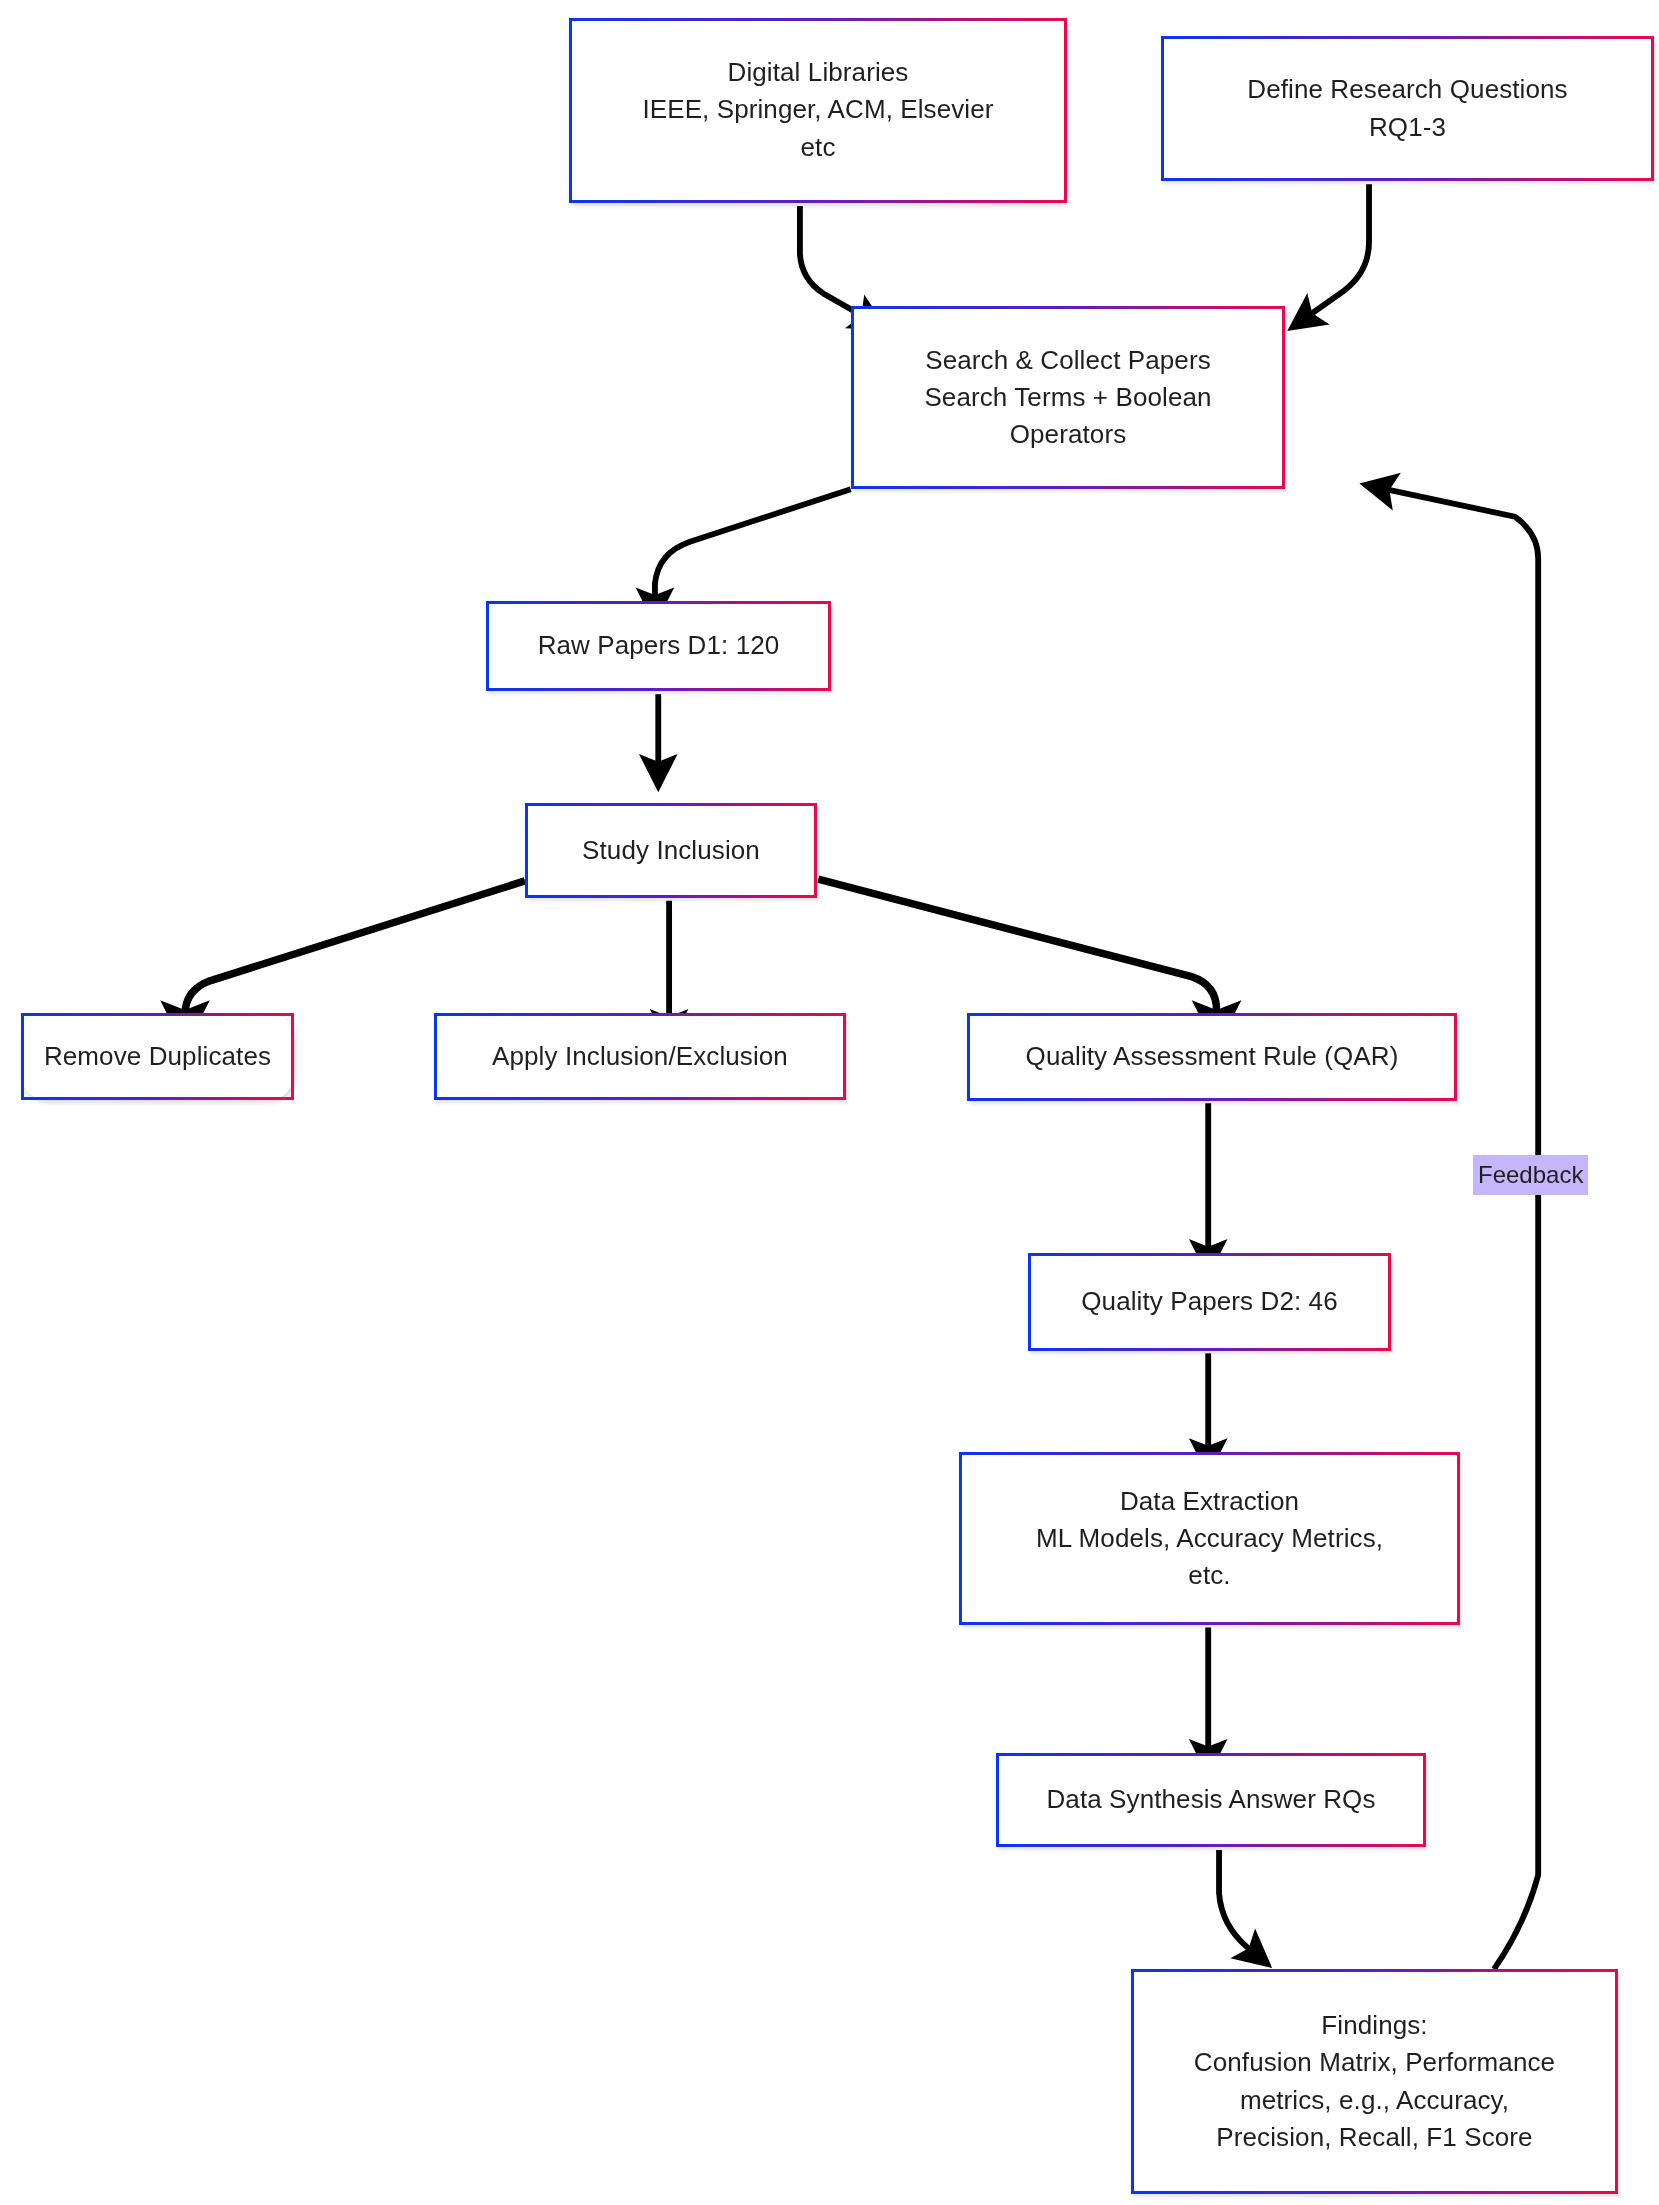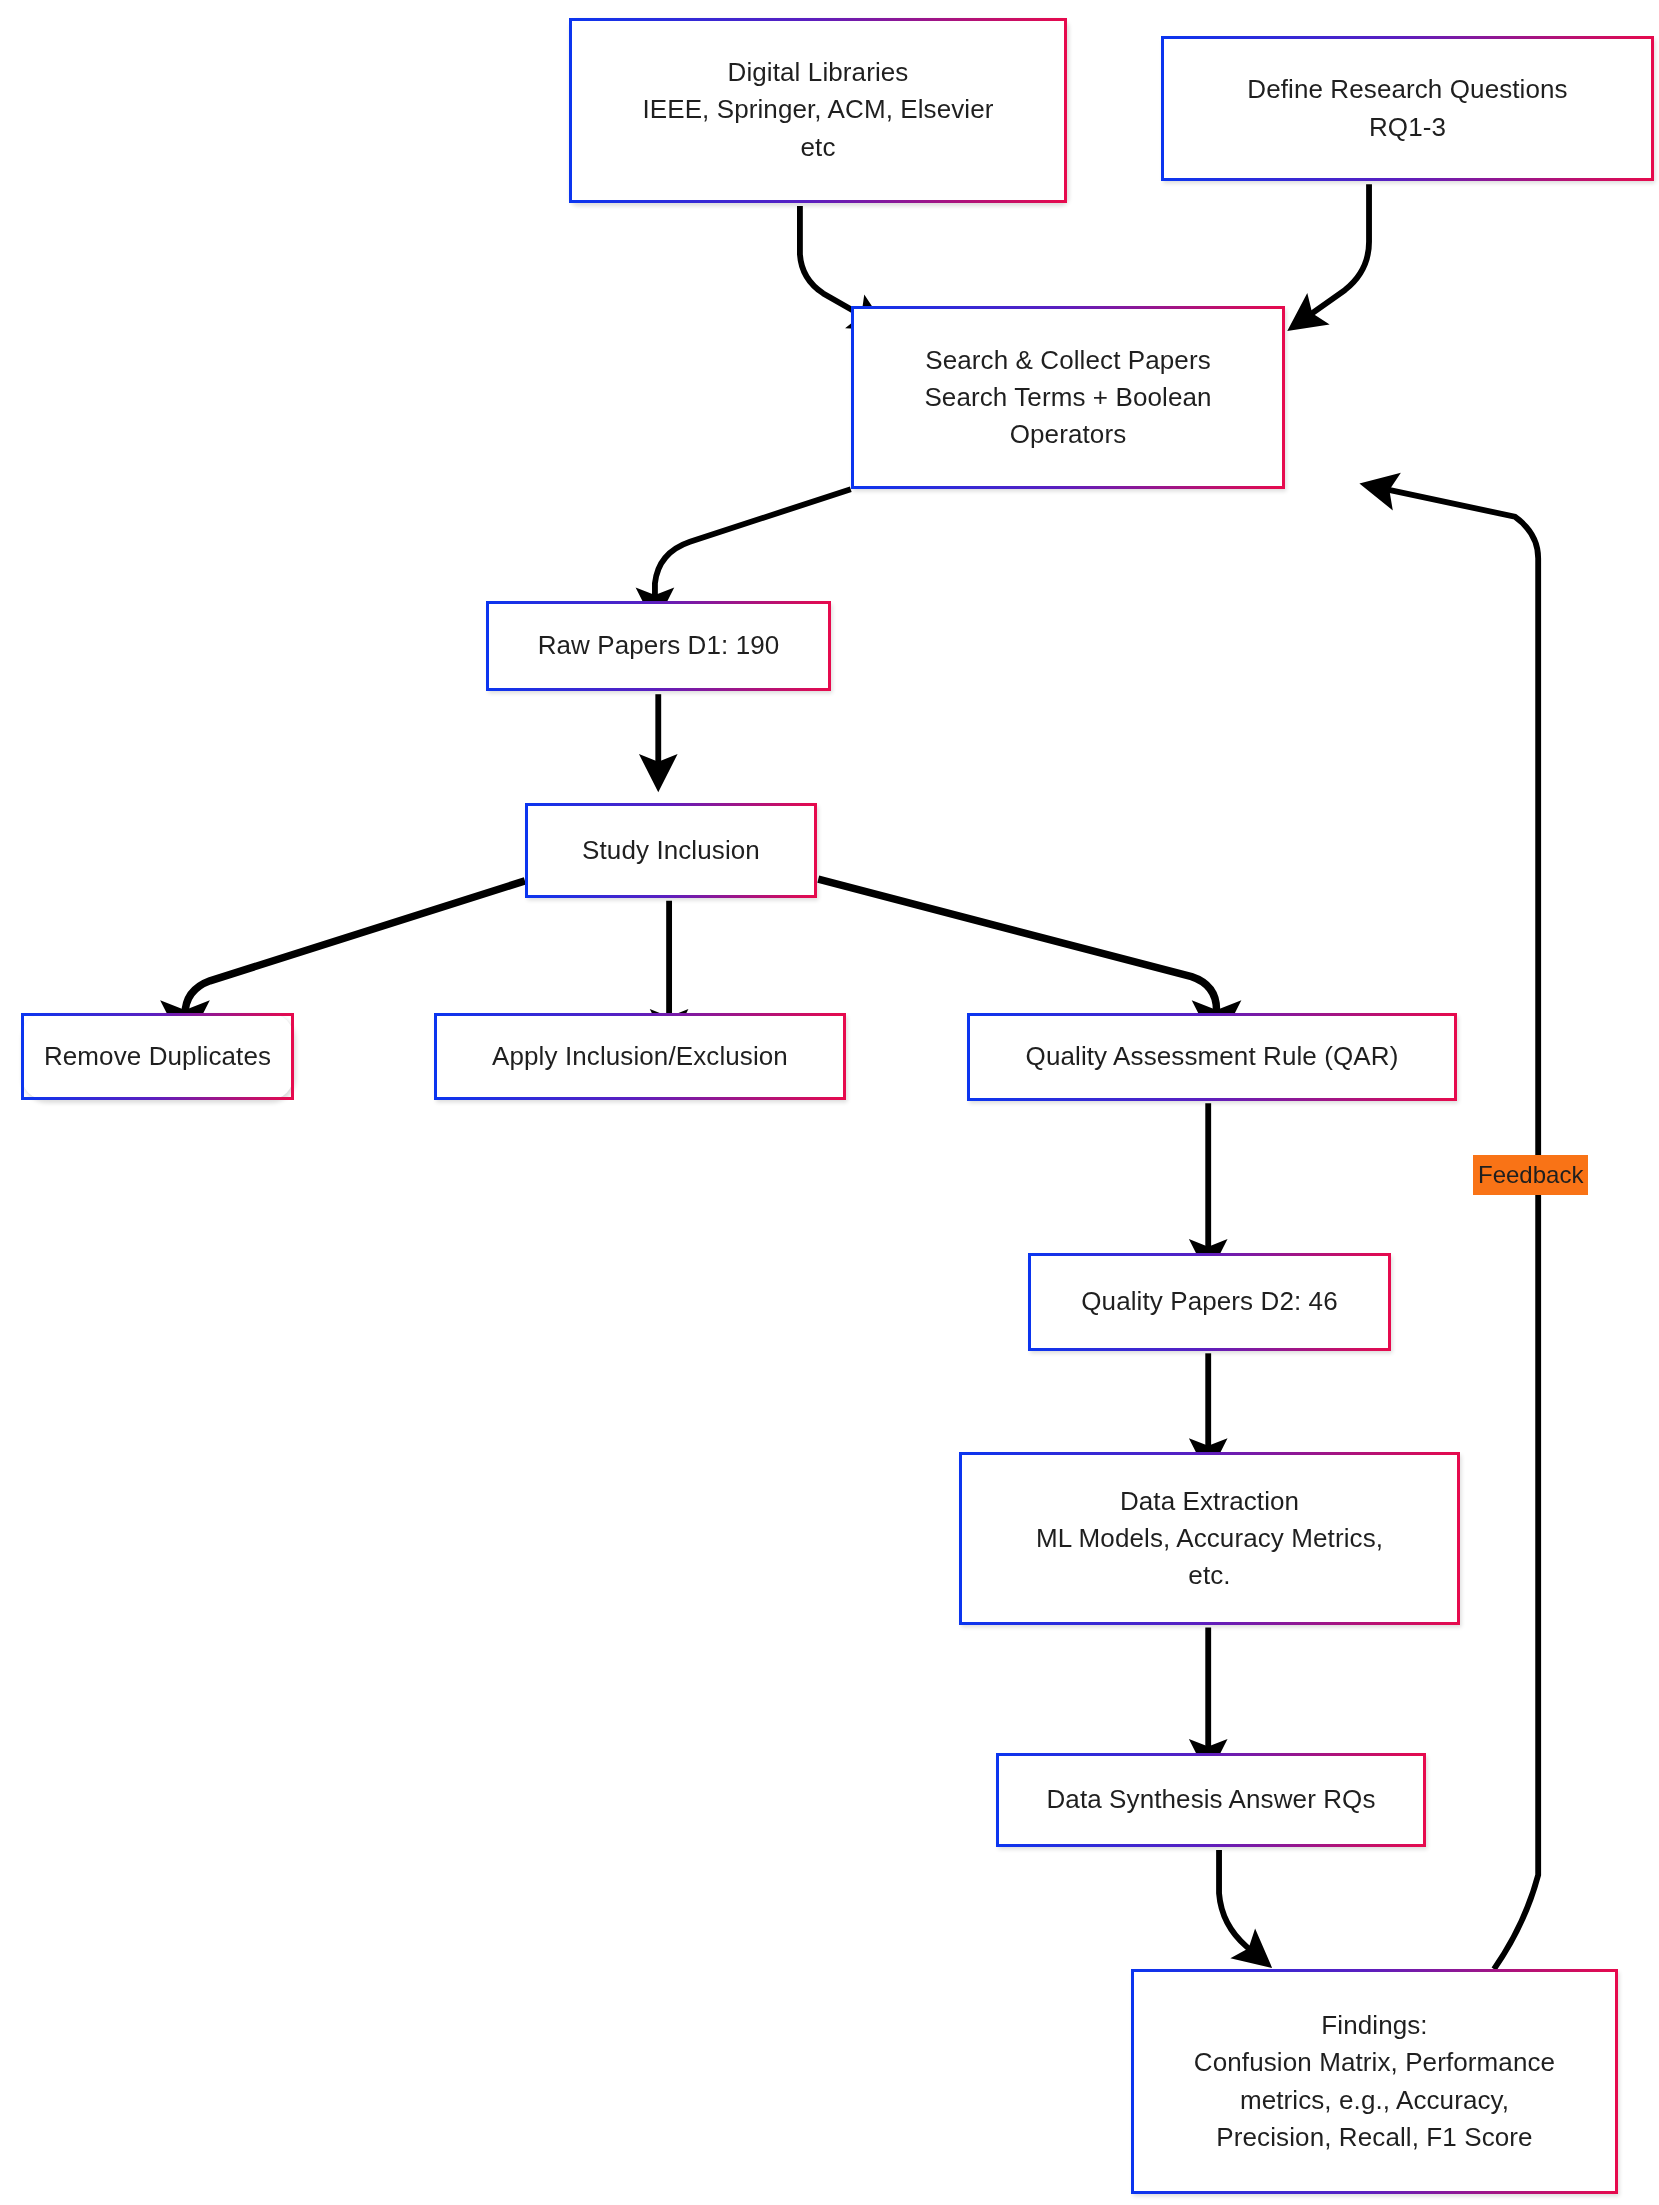--- a/index.html
+++ b/index.html
@@ -40,21 +40,21 @@
     letter-spacing: 0.1px;
     box-shadow: 1.7px 2.5px 4.2px rgba(0,0,0,0.14);
     z-index: 2;
   }
   .node .label {
     white-space: pre-line;
     padding: 0 10px;
   }
   .edge-label {
     position: absolute;
-    background: #f97316;
+    background: #c4b5fd;
     color: #1f1f1f;
     font-size: 24px;
     line-height: 1.0;
     padding: 7.5px 5px 8.3px 5px;
     white-space: nowrap;
     z-index: 3;
   }
 </style>
 </head>
 <body>
@@ -104,21 +104,21 @@
 RQ1-3</span>
   </div>
 
   <div class="node" style="left:851px; top:306px; width:434px; height:183px;">
     <span class="label">Search &amp; Collect Papers
 Search Terms + Boolean
 Operators</span>
   </div>
 
   <div class="node" style="left:486px; top:601px; width:345px; height:90px;">
-    <span class="label">Raw Papers D1: 190</span>
+    <span class="label">Raw Papers D1: 120</span>
   </div>
 
   <div class="node" style="left:525px; top:803px; width:292px; height:95px;">
     <span class="label">Study Inclusion</span>
   </div>
 
   <div class="node" style="left:21px; top:1013px; width:273px; height:87px;border-radius:25px;">
     <span class="label">Remove Duplicates</span>
   </div>
 

